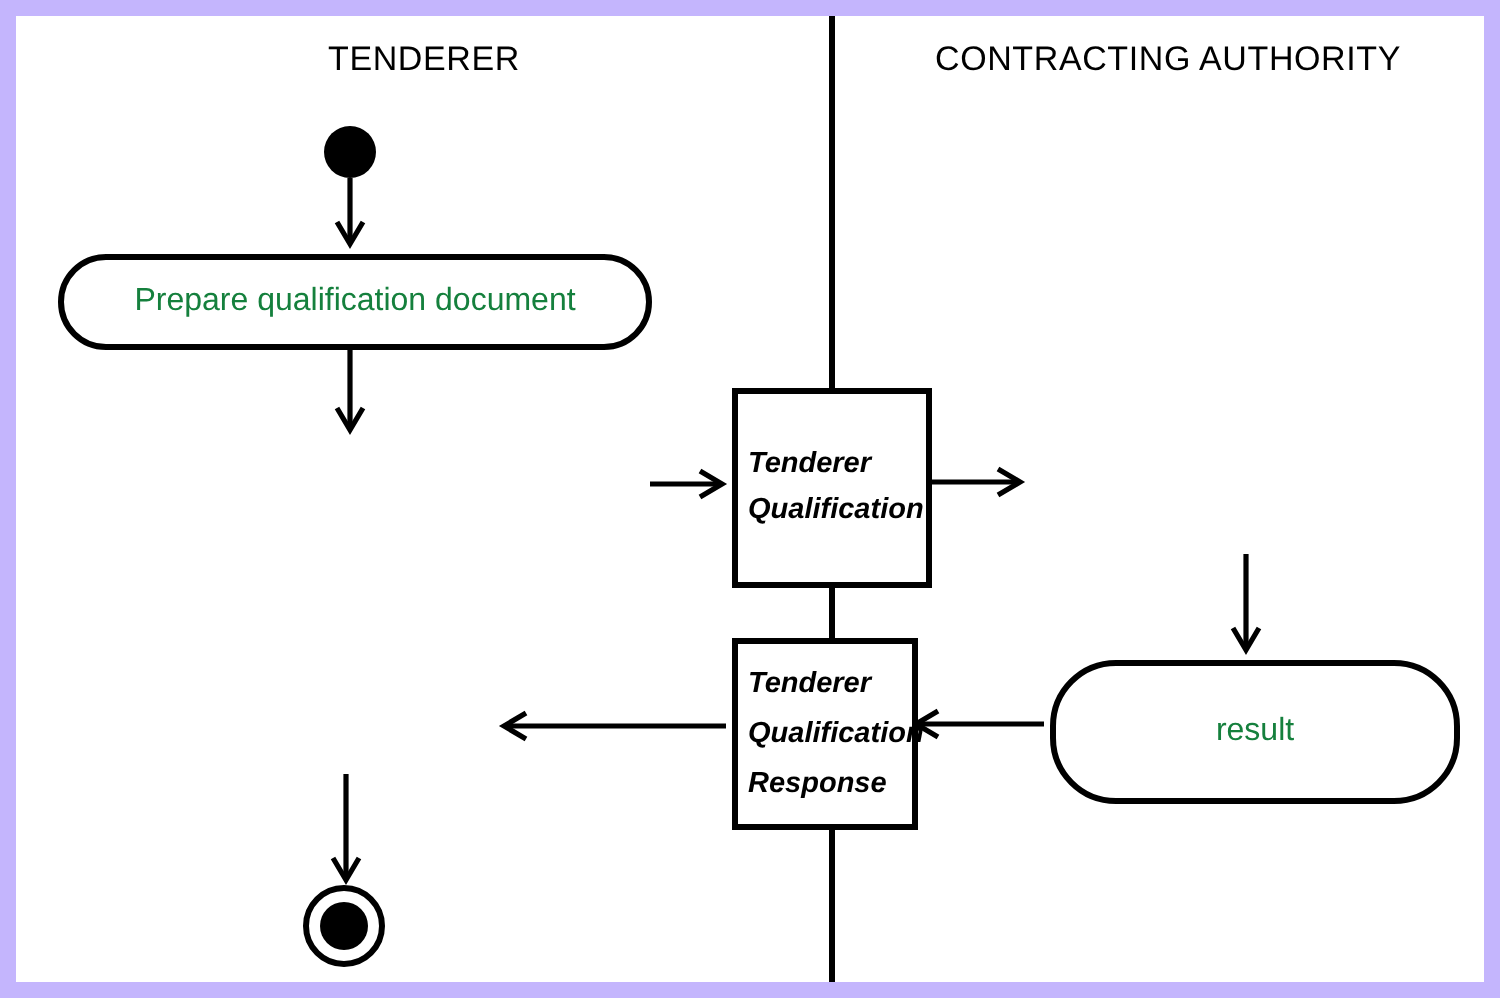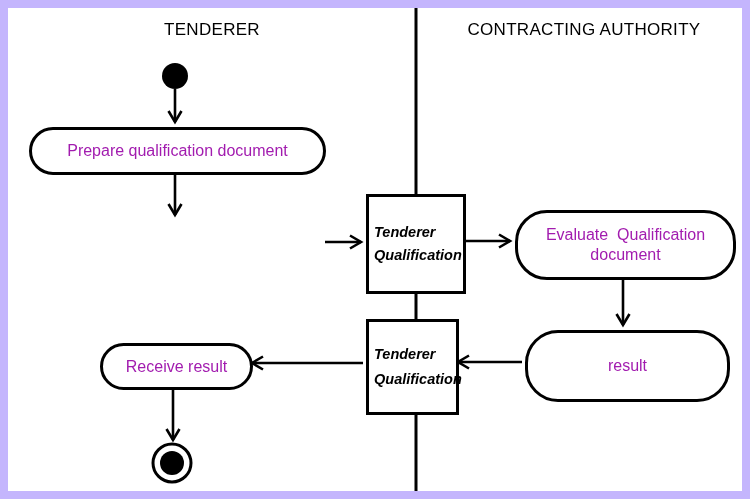--- a/index.html
+++ b/index.html
@@ -44,21 +44,21 @@
     position: absolute;
     box-sizing: border-box;
     border: 3px solid #000000;
     background: #ffffff;
     display: flex;
     flex-direction: column;
     align-items: center;
     justify-content: center;
     text-align: center;
     font-size: 16px;
-    color: #a21caf;
+    color: #15803d;
     line-height: 20px;
   }
   .activity span { white-space: pre; }
 
   .act-prepare       { left: 21px;  top: 119px; width: 297px; height: 48px; border-radius: 24px; }
   .act-submit-doc    { left: 18px;  top: 212px; width: 302px; height: 49px; border-radius: 25px; }
   .act-evaluate      { left: 507px; top: 202px; width: 221px; height: 70px; border-radius: 32px; }
   .act-submit-result { left: 517px; top: 322px; width: 205px; height: 72px; border-radius: 33px; }
   .act-receive       { left: 92px;  top: 335px; width: 153px; height: 47px; border-radius: 24px; }
 
@@ -110,36 +110,30 @@
   </svg>
 
   <div class="lane-title left">TENDERER</div>
   <div class="lane-title right">CONTRACTING AUTHORITY</div>
 
   <div class="activity act-prepare">
     <span>Prepare qualification document</span>
   </div>
 
 
-  <div class="activity act-receive">
-    <span>Receive result</span>
-  </div>
 
-  <div class="activity act-evaluate">
-    <span>Evaluate  Qualification</span>
-    <span>document</span>
-  </div>
 
   <div class="activity act-submit-result">
     <span>result</span>
   </div>
 
   <div class="objectbox obj-tq">
     <span>Tenderer</span>
     <span>Qualification</span>
   </div>
 
   <div class="objectbox obj-tqr">
     <span>Tenderer</span>
     <span>Qualification</span>
+    <span>Response</span>
   </div>
 
 </div>
 
 </body></html>

